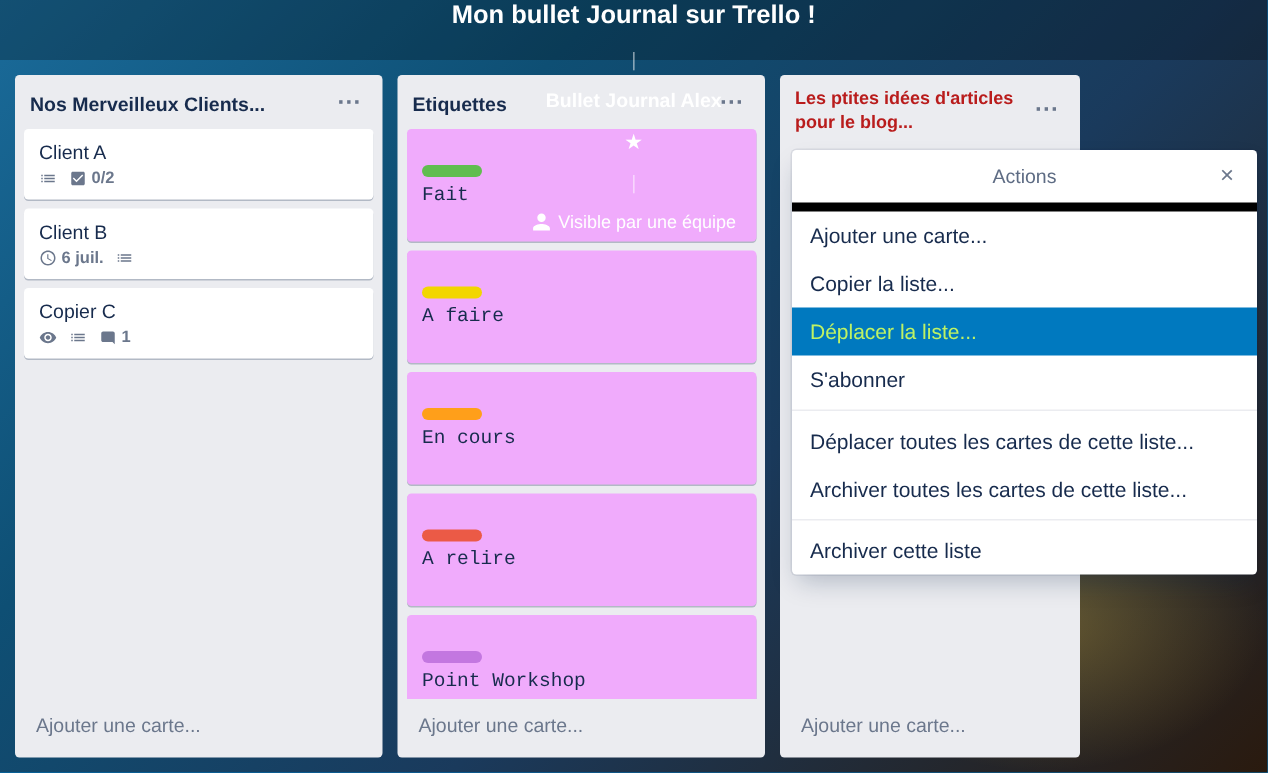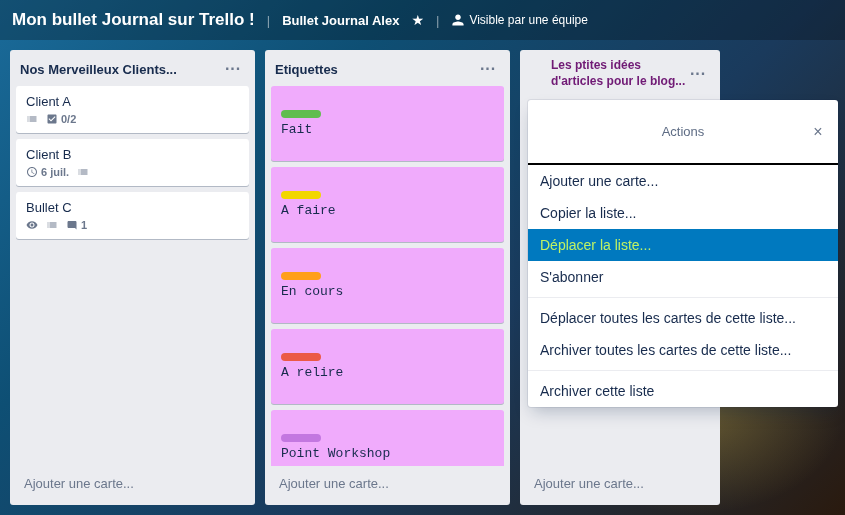--- a/index.html
+++ b/index.html
@@ -32,20 +32,21 @@
     
     .header {
       position: relative;
       z-index: 10;
       display: flex;
       align-items: center;
       padding: 0 12px;
       height: 40px;
       background: rgba(0,0,0,0.25);
       gap: 12px;
+      flex-direction: column;
     }
     .header-title {
       font-size: 17px;
       font-weight: 700;
       color: #fff;
       white-space: nowrap;
     }
     .header-board-name {
       font-size: 13px;
       font-weight: 600;
@@ -199,22 +200,22 @@
       width: 310px;
       background: #fff;
       border-radius: 3px;
       box-shadow: 0 8px 16px -4px rgba(9,30,66,0.25), 0 0 0 1px rgba(9,30,66,0.08);
       z-index: 100;
     }
     .actions-header {
       display: flex;
       align-items: center;
       justify-content: center;
-      padding: 24px;
-      border-bottom: 2px solid #000000;
+      padding: 10px;
+      border-bottom: 6px solid #000000;
       position: relative;
     }
     .actions-title {
       font-size: 13px;
       color: #5e6c84;
       font-weight: 400;
     }
     .actions-close {
       position: absolute;
       right: 8px;
@@ -304,21 +305,21 @@
           </span>
           <span class="card-meta-icon">
             <svg viewBox="0 0 24 24">
                 <path d="M3 13h2v-2H3v2zm0 4h2v-2H3v2zm0-8h2V7H3v2zm4 4h14v-2H7v2zm0 4h14v-2H7v2zM7 7v2h14V7H7z"></path>
               </svg>
           </span>
         </div>
       </div>
 
       <div class="card">
-        <div class="card-title">Bullet C</div>
+        <div class="card-title">Copier C</div>
         <div class="card-meta">
           <span class="card-meta-icon">
             <svg viewBox="0 0 24 24">
                 <path d="M12 4.5C7 4.5 2.73 7.61 1 12c1.73 4.39 6 7.5 11 7.5s9.27-3.11 11-7.5c-1.73-4.39-6-7.5-11-7.5zM12 17c-2.76 0-5-2.24-5-5s2.24-5 5-5 5 2.24 5 5-2.24 5-5 5zm0-8c-1.66 0-3 1.34-3 3s1.34 3 3 3 3-1.34 3-3-1.34-3-3-3z"></path>
               </svg>
           </span>
           <span class="card-meta-icon">
             <svg viewBox="0 0 24 24">
                 <path d="M3 13h2v-2H3v2zm0 4h2v-2H3v2zm0-8h2V7H3v2zm4 4h14v-2H7v2zm0 4h14v-2H7v2zM7 7v2h14V7H7z"></path>
               </svg>
@@ -377,21 +378,21 @@
         <div class="label-bar" style="background-color: #ff80ce;"></div>
         <div class="label-name">Team</div>
       </div>
 
     </div>
     <div class="add-card-btn">Ajouter une carte...</div>
   </div>
 
   <div class="list-third">
     <div class="list-header">
-      <span style="font-size:12px; font-weight:700; color:#701a75; line-height:1.3;margin-left:21px;">Les ptites idées d'articles pour le blog...</span>
+      <span style="font-size:12px; font-weight:700; color:#b91c1c; line-height:1.3;">Les ptites idées d'articles pour le blog...</span>
       <span class="list-menu-btn">···</span>
     </div>
     <div class="list-content">
     </div>
     <div class="add-card-btn">Ajouter une carte...</div>
   </div>
 
   <div class="actions-popup">
     <div class="actions-header">
       <span class="actions-title">Actions</span>

